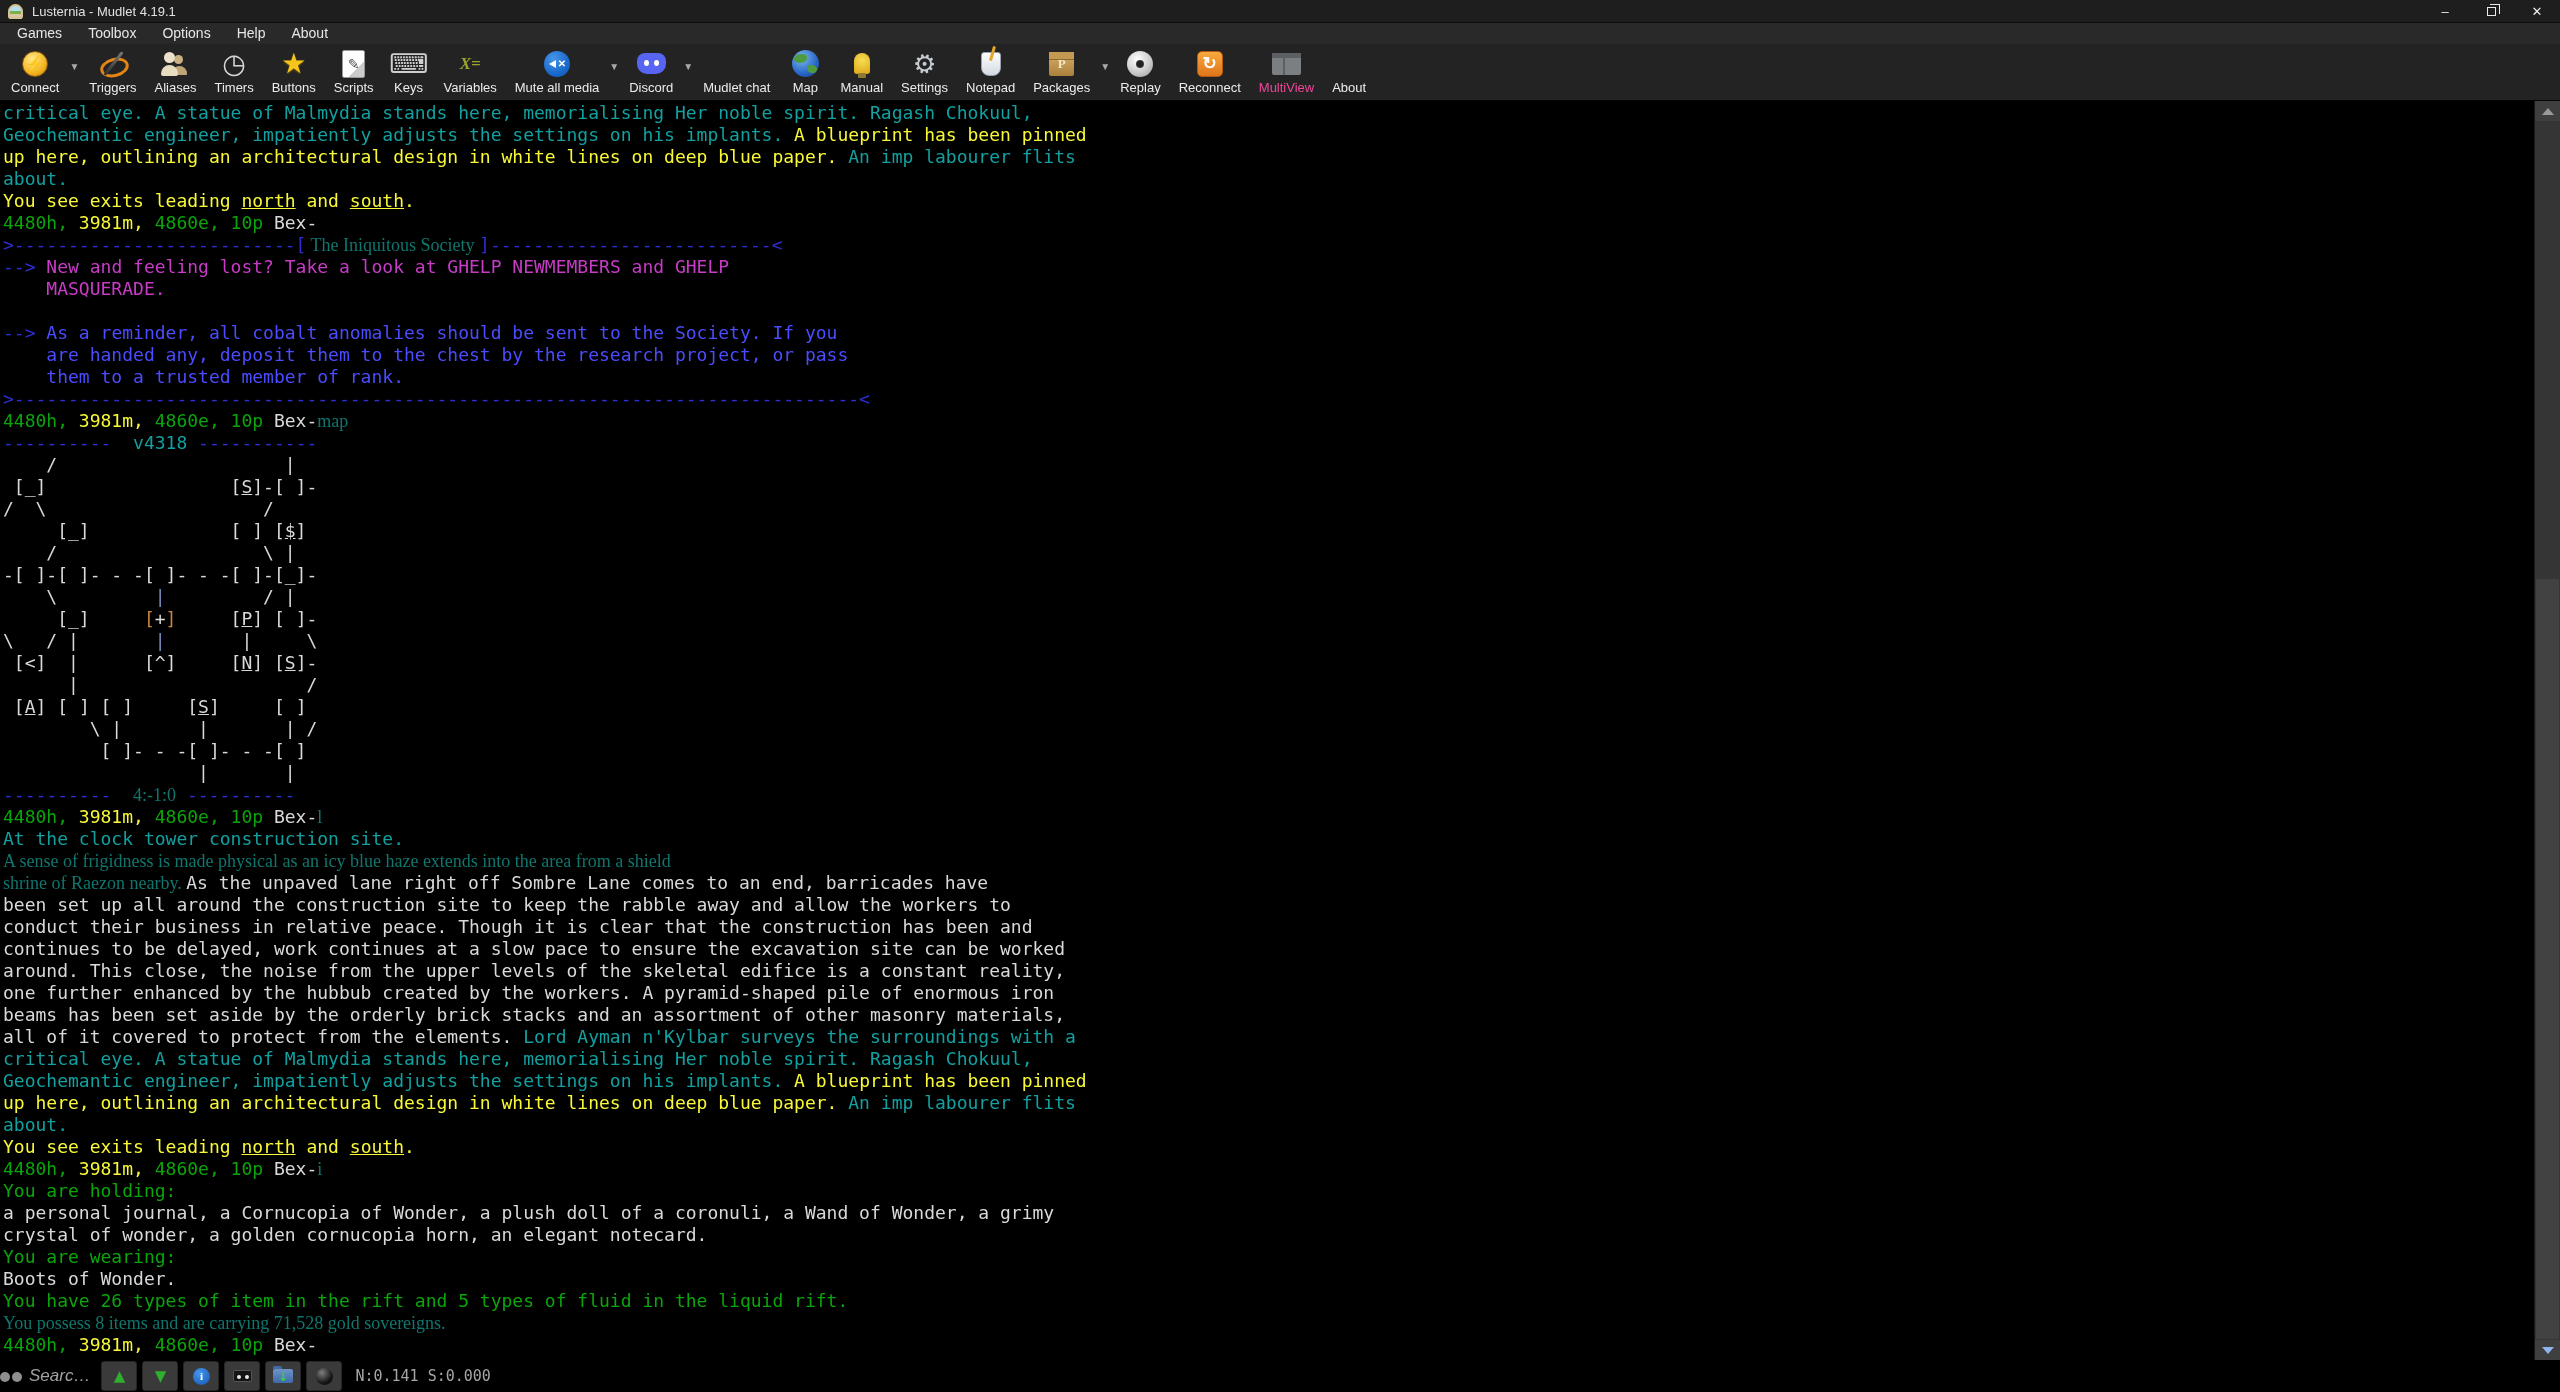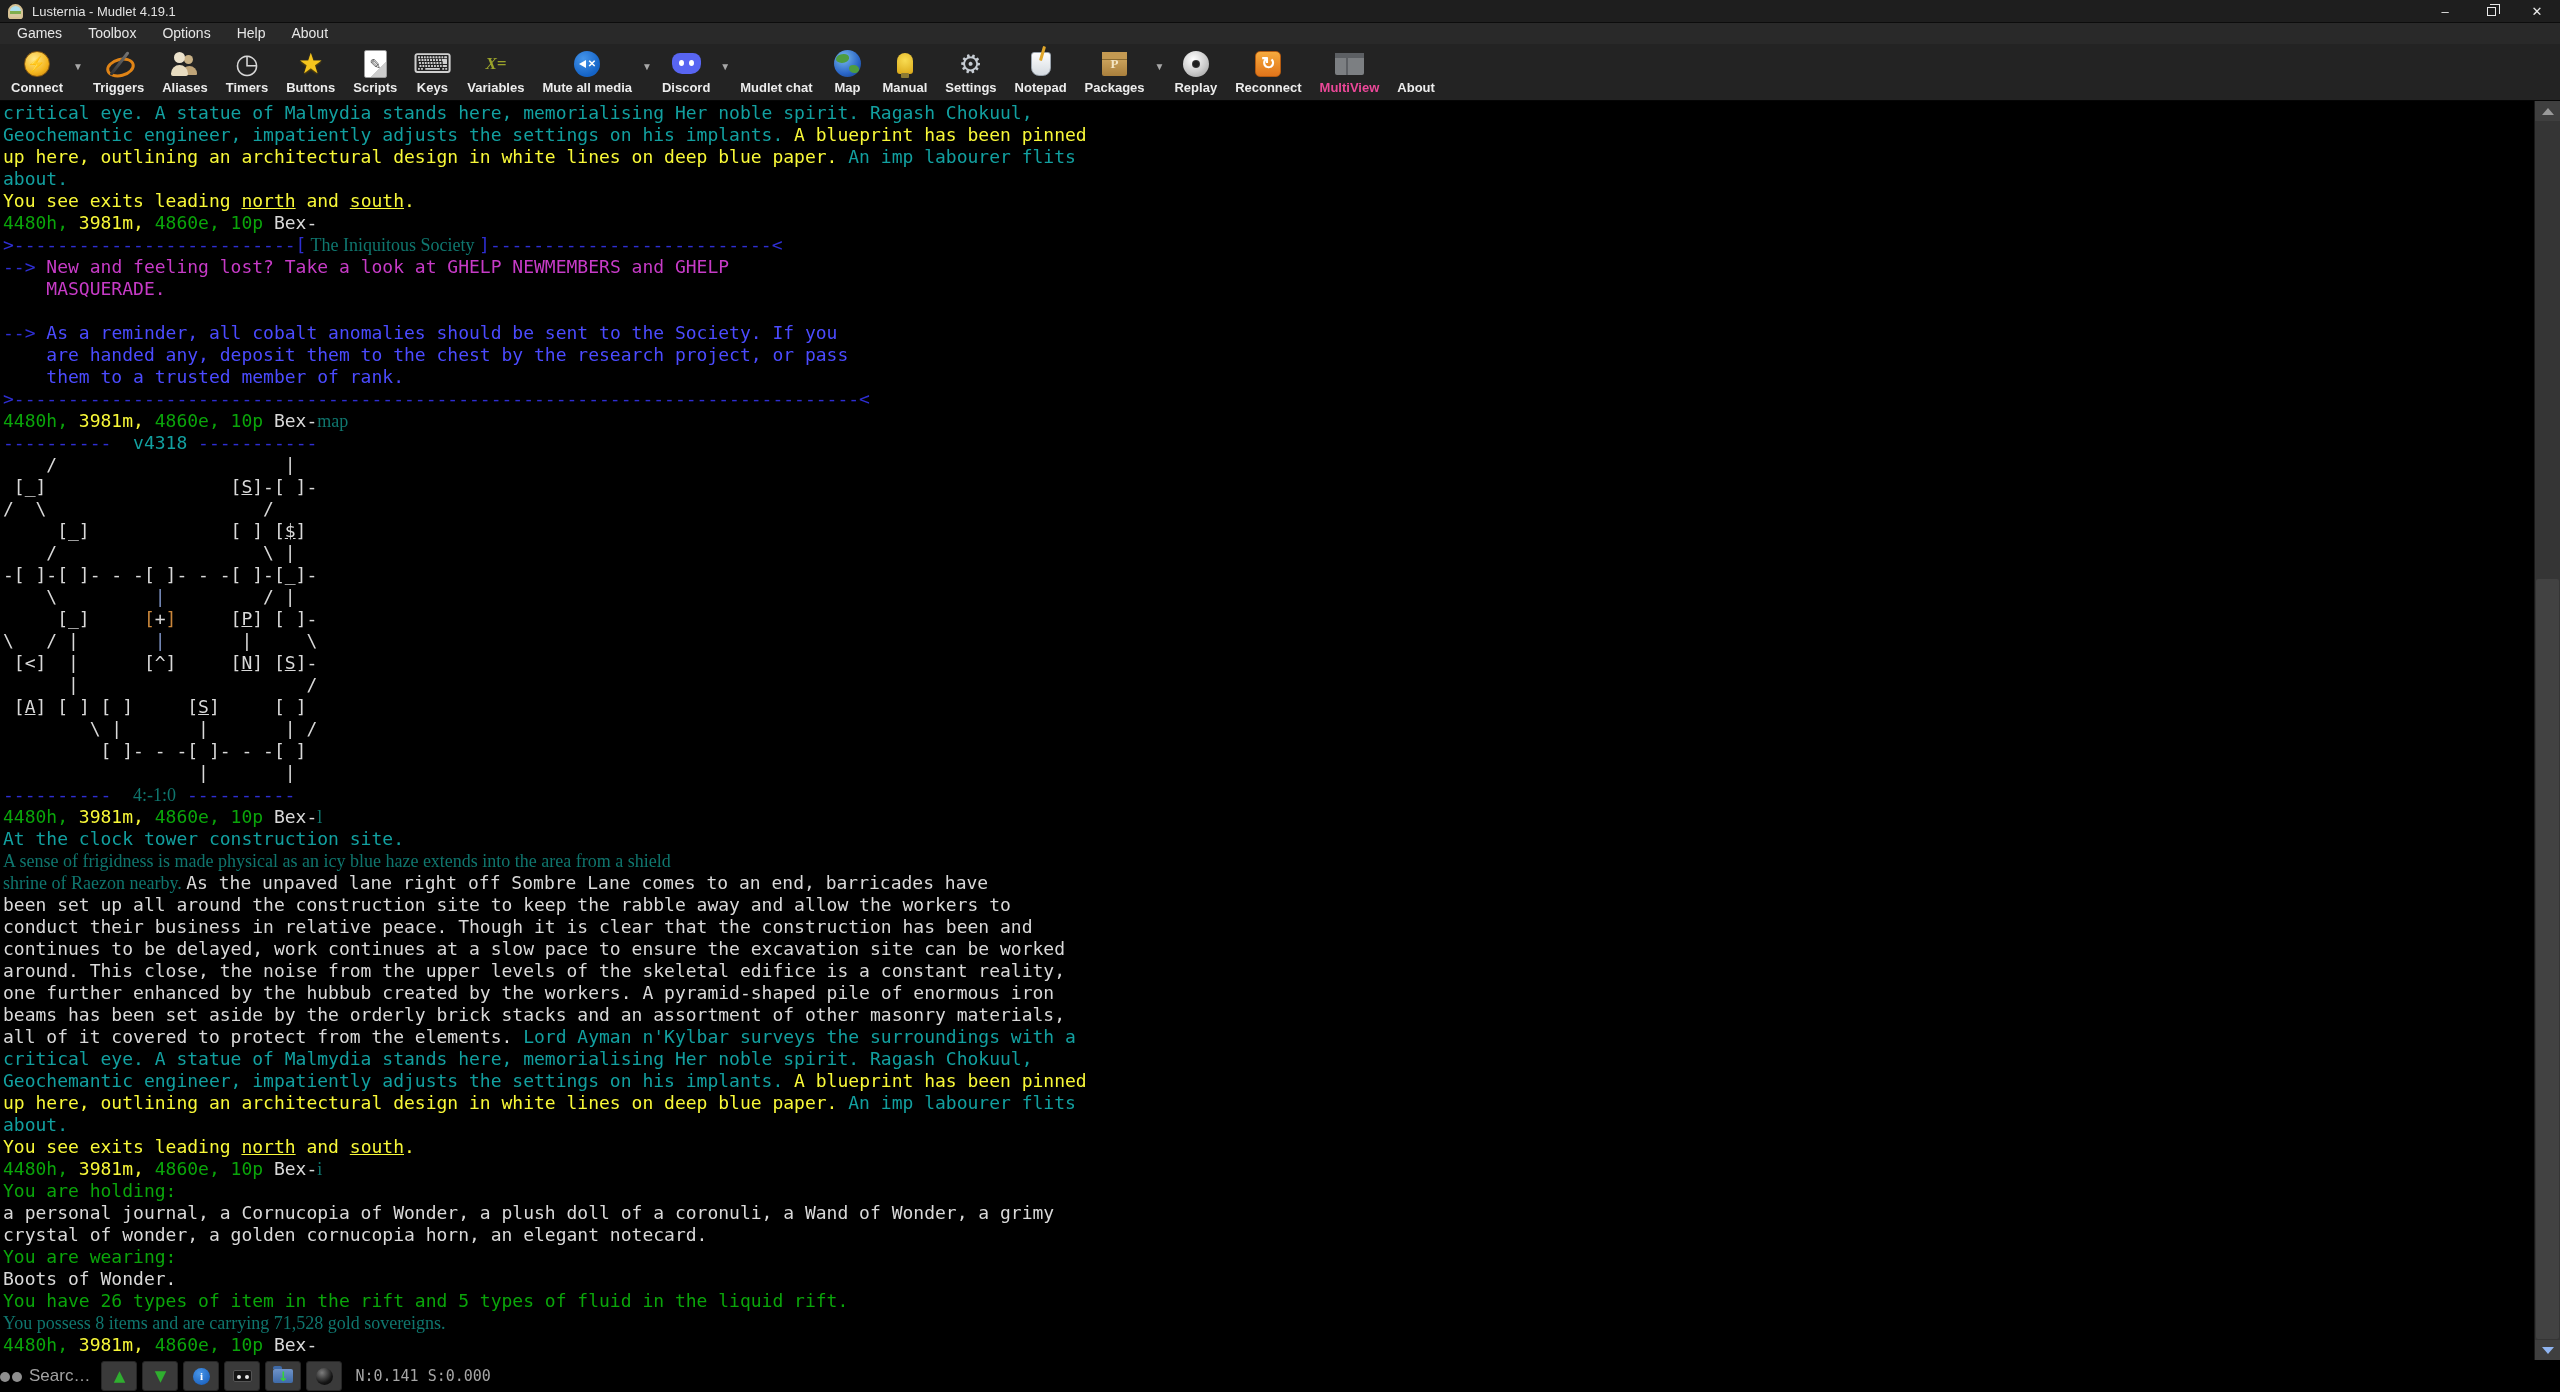--- a/index.html
+++ b/index.html
@@ -24,21 +24,21 @@
   .menubar { height:22px; background:#292929; border-top:1px solid #0c0c0c;
              display:flex; align-items:center; padding-left:4px; }
   .menu-item { padding:0 13px; font-size:14px; color:#e6e6e6; line-height:21px; }
 
   
   .toolbar { height:57px; background:#232323; border-bottom:1px solid #050505;
              display:flex; align-items:flex-start; padding:2px 0 0 2px; }
   .tb-btn { display:flex; flex-direction:column; align-items:center; padding:1px 9px 0; }
   .tb-btn.disabled .tb-label { color:#ec4899; }
   .tb-icon { width:34px; height:33px; display:flex; align-items:center; justify-content:center; }
-  .tb-label { font-size:13px; color:#ececec; margin-top:0; white-space:nowrap;font-weight:bold; }
+  .tb-label { font-size:13px; color:#ececec; margin-top:0; white-space:nowrap; }
   .tb-arrow { color:#a8a8a8; font-size:10px; padding-top:15px; margin:0 1px; }
 
   .ic { display:flex; align-items:center; justify-content:center; }
   .ic-connect{width:26px;height:26px;border-radius:50%;color:#7a4c00;font-size:15px;
       background:radial-gradient(circle at 38% 30%,#ffe887,#f3b41d 62%,#c07a0e);border:1px solid #8a5a10;}
   .ic-triggers{width:30px;height:30px;position:relative;}
   .ic-triggers::before{content:"";position:absolute;left:2px;top:9px;width:23px;height:13px;
       border:3px solid #e08416;border-radius:50%;transform:rotate(-14deg);}
   .ic-triggers::after{content:"";position:absolute;left:14px;top:0;width:3px;height:29px;
       background:linear-gradient(#777,#2e2e2e);border-radius:2px;transform:rotate(38deg);}
@@ -125,21 +125,21 @@
   .cmd-input { flex:1; height:100%; display:flex; align-items:center;
                font-family:"DejaVu Sans Mono",monospace; font-size:18px; }
   .caret { width:2px; height:22px; background:#ececec; margin-left:1px; }
   .placeholder { color:#8c8c8c; margin-left:2px; }
   .status-right { display:flex; align-items:center; gap:5px; padding-right:10px; }
   .search-box { display:flex; align-items:center; gap:7px; margin-right:6px; }
   .bin-icon { position:relative; width:22px; height:13px; }
   .bin-icon::before,.bin-icon::after { content:""; position:absolute; top:2px; width:10px; height:10px;
       border-radius:50%; background:#8f8f8f; }
   .bin-icon::before{left:0;} .bin-icon::after{right:0;}
-  .search-label { color:#a2a2a2; font-size:17px; }
+  .search-label { color:#a2a2a2; font-size:17px;font-style:italic; }
   .sb-btn { width:36px; height:30px; background:#3a3a3a; border:1px solid #262626; border-radius:3px;
             display:flex; align-items:center; justify-content:center; }
   .sbi { display:flex; align-items:center; justify-content:center; }
   .sbi-scroll-up,.sbi-scroll-down { font-family:"DejaVu Sans",sans-serif; font-size:15px; color:#2fae2f; }
   .sbi-info { width:17px; height:17px; border-radius:50%; background:radial-gradient(circle at 38% 30%,#4896ea,#1156b4);
               color:#fff; font:bold 11px "Liberation Serif",serif; }
   .sbi-cassette { width:19px; height:12px; background:#141414; border-radius:2px; position:relative;
               border:1px solid #555; }
   .sbi-cassette::before{content:"";position:absolute;left:3px;top:4px;width:4px;height:4px;border-radius:50%;
               background:#e8e8e8;box-shadow:8px 0 0 #e8e8e8;}

